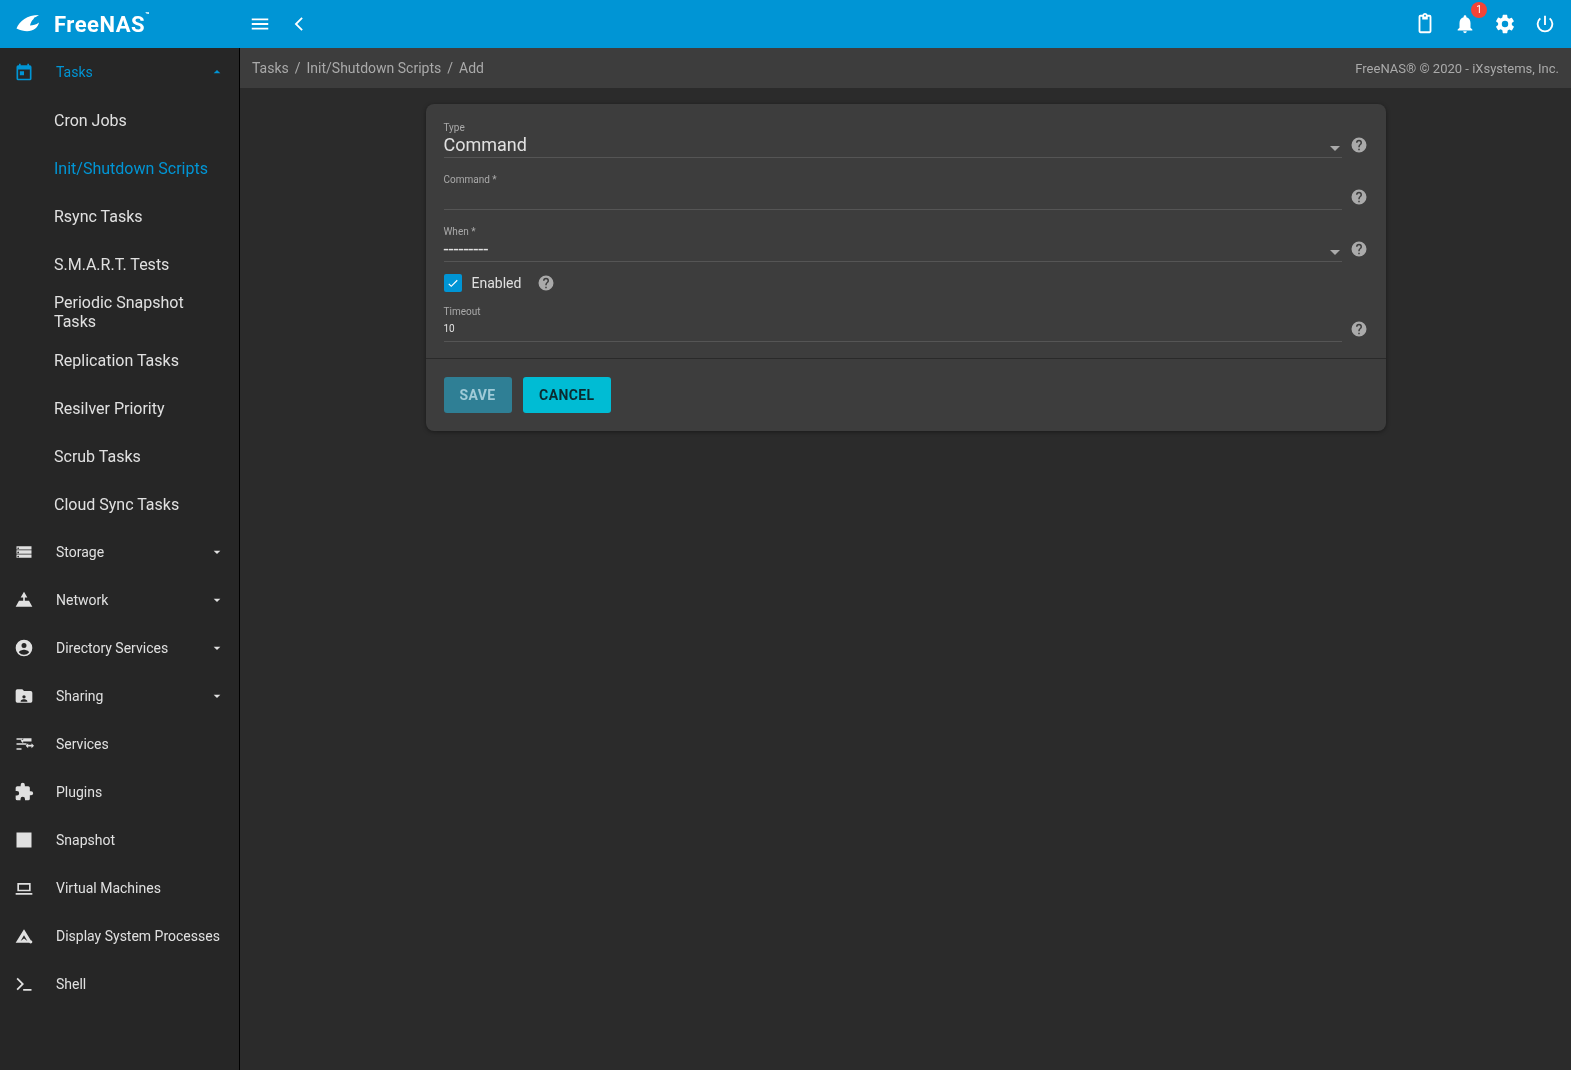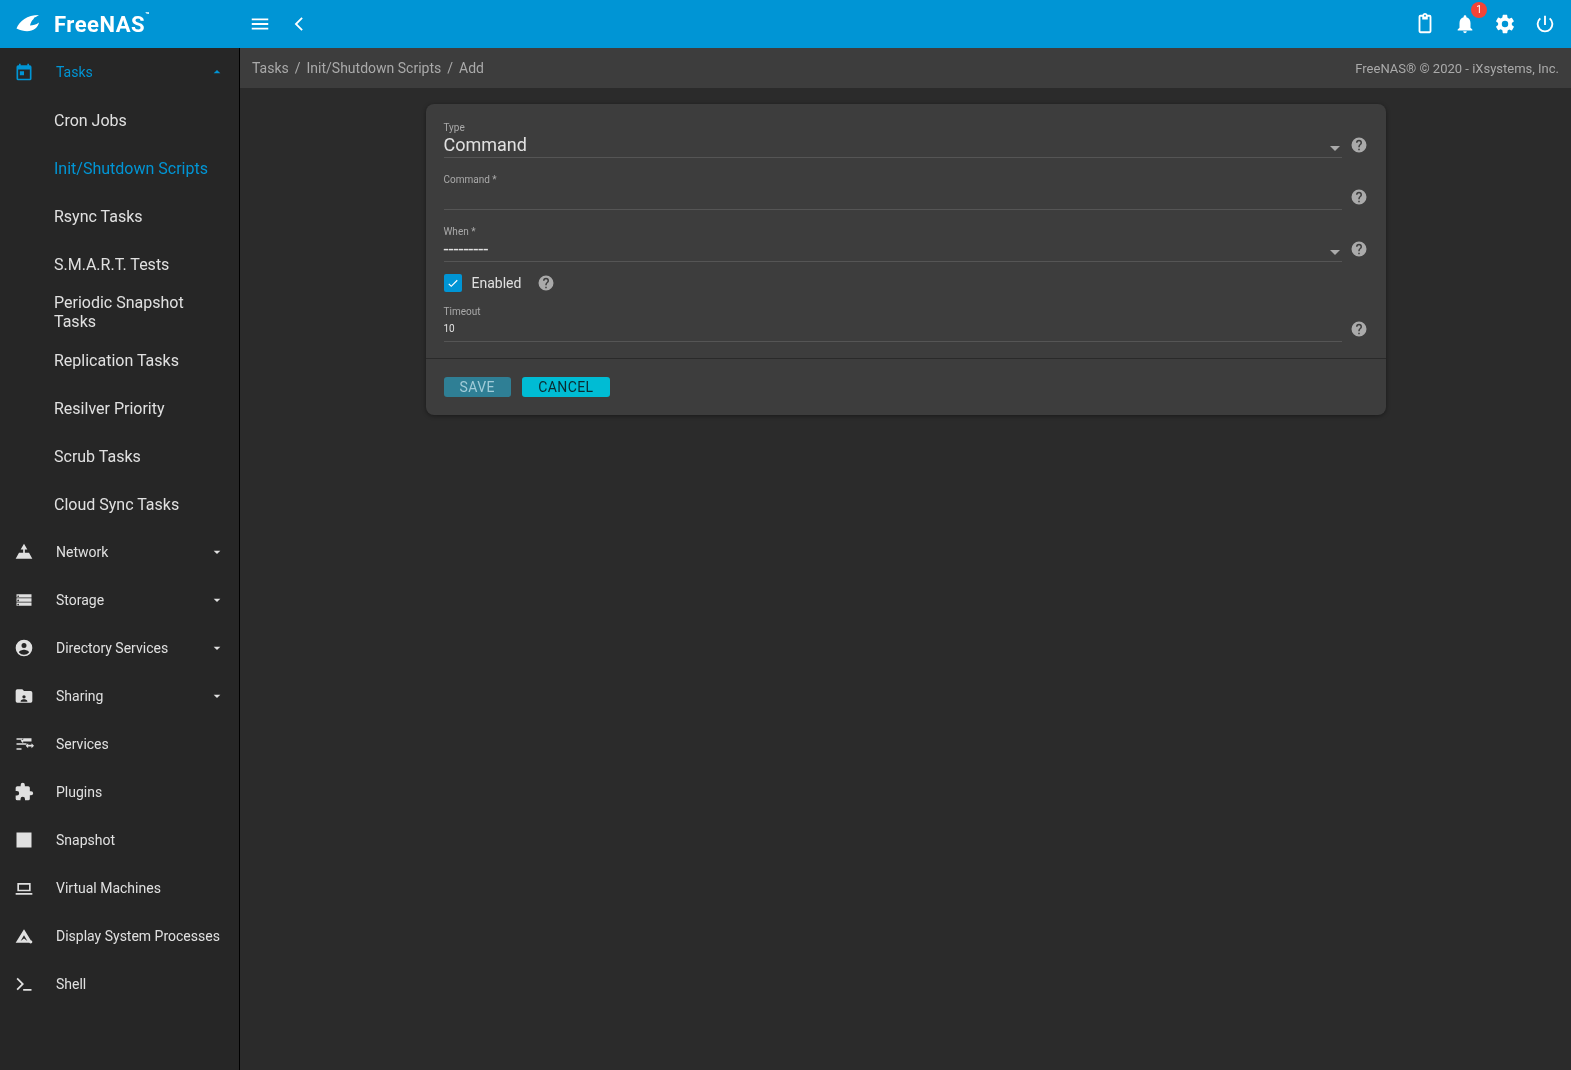--- a/index.html
+++ b/index.html
@@ -62,21 +62,21 @@
   .field-input{font-size:10px;color:var(--text);background:none;border:none;outline:none;width:100%;min-height:20px;line-height:20px}
   .field-drop{position:absolute;right:2px;bottom:6px;width:0;height:0;border-left:5px solid transparent;border-right:5px solid transparent;border-top:5px solid var(--text-dim)}
   .help-icon{width:18px;height:18px;margin-left:8px;fill:var(--text-dim);cursor:pointer;flex:none;margin-bottom:4px}
 
   .checkbox-row{display:flex;align-items:center;margin:12px 0 10px}
   .chk{width:18px;height:18px;background:var(--blue);border-radius:2px;display:flex;align-items:center;justify-content:center;margin-right:10px;cursor:pointer}
   .chk svg{width:14px;height:14px;fill:#fff}
   .chk-label{font-size:14px;color:var(--text);margin-right:8px}
 
   .card-actions{border-top:1px solid #2a2a2a;padding:18px 18px}
-  .btn{display:inline-flex;align-items:center;justify-content:center;height:20px;padding:0 16px;border:none;border-radius:3px;font-size:14px;font-weight:400;letter-spacing:.4px;cursor:pointer;margin-right:8px}
+  .btn{display:inline-flex;align-items:center;justify-content:center;height:36px;padding:0 16px;border:none;border-radius:3px;font-size:14px;font-weight:700;letter-spacing:.4px;cursor:pointer;margin-right:8px}
   .btn-save{background:#2f7f95;color:#a0cbd8}
   .btn-cancel{background:var(--cyan);color:#0b2a30}
 
   
   ::-webkit-scrollbar{width:8px}
   ::-webkit-scrollbar-thumb{background:#444;border-radius:4px}
 </style>
 </head>
 <body>
 
@@ -174,32 +174,32 @@
     <div class="sub-item">
         <span>Scrub Tasks</span>
       </div>
     <div class="sub-item">
         <span>Cloud Sync Tasks</span>
       </div>
   </div>
 
   <div class="nav-item">
     <svg class="nav-icon" viewBox="0 0 24 24">
+        <path d="M3 5h18v4H3zm0 5h18v4H3zm0 5h18v4H3zM5 6.5A1 1 0 1 0 6 7.5 1 1 0 0 0 5 6.5zm0 5A1 1 0 1 0 6 12.5 1 1 0 0 0 5 11.5zm0 5A1 1 0 1 0 6 17.5 1 1 0 0 0 5 16.5z"></path>
+      </svg>
+    <span class="nav-label">Storage</span>
+    <svg class="nav-expand" viewBox="0 0 24 24">
+        <path d="M7 10l5 5 5-5z"></path>
+      </svg>
+  </div>
+  <div class="nav-item">
+    <svg class="nav-icon" viewBox="0 0 24 24">
         <path d="M12 2l4 7h-3v4h5l4 7H2l4-7h5V9H8z"></path>
       </svg>
     <span class="nav-label">Network</span>
-    <svg class="nav-expand" viewBox="0 0 24 24">
-        <path d="M7 10l5 5 5-5z"></path>
-      </svg>
-  </div>
-  <div class="nav-item">
-    <svg class="nav-icon" viewBox="0 0 24 24">
-        <path d="M3 5h18v4H3zm0 5h18v4H3zm0 5h18v4H3zM5 6.5A1 1 0 1 0 6 7.5 1 1 0 0 0 5 6.5zm0 5A1 1 0 1 0 6 12.5 1 1 0 0 0 5 11.5zm0 5A1 1 0 1 0 6 17.5 1 1 0 0 0 5 16.5z"></path>
-      </svg>
-    <span class="nav-label">Storage</span>
     <svg class="nav-expand" viewBox="0 0 24 24">
         <path d="M7 10l5 5 5-5z"></path>
       </svg>
   </div>
   <div class="nav-item">
     <svg class="nav-icon" viewBox="0 0 24 24">
         <path d="M12 2a10 10 0 1 0 10 10A10 10 0 0 0 12 2m0 4a3 3 0 1 1-3 3 3 3 0 0 1 3-3m0 14a8 8 0 0 1-6-2.7c.1-2 4-3.1 6-3.1s5.9 1.1 6 3.1A8 8 0 0 1 12 20z"></path>
       </svg>
     <span class="nav-label">Directory Services</span>
     <svg class="nav-expand" viewBox="0 0 24 24">

